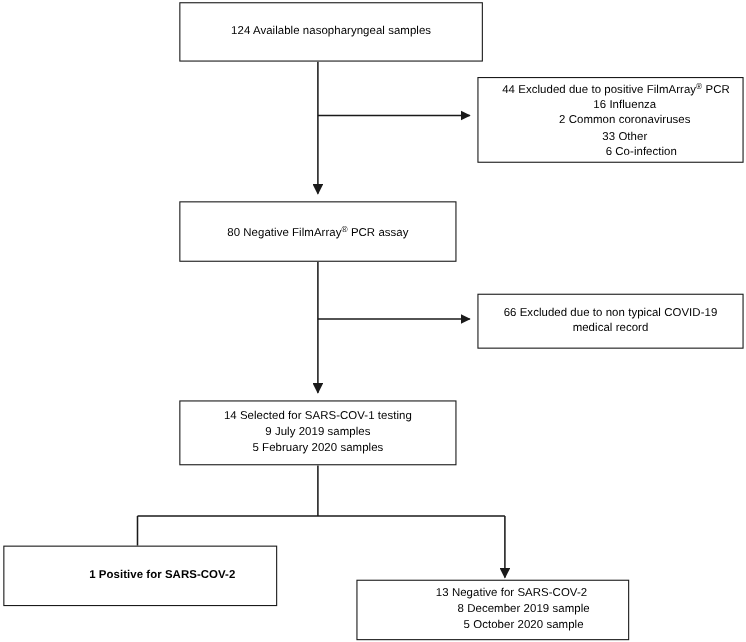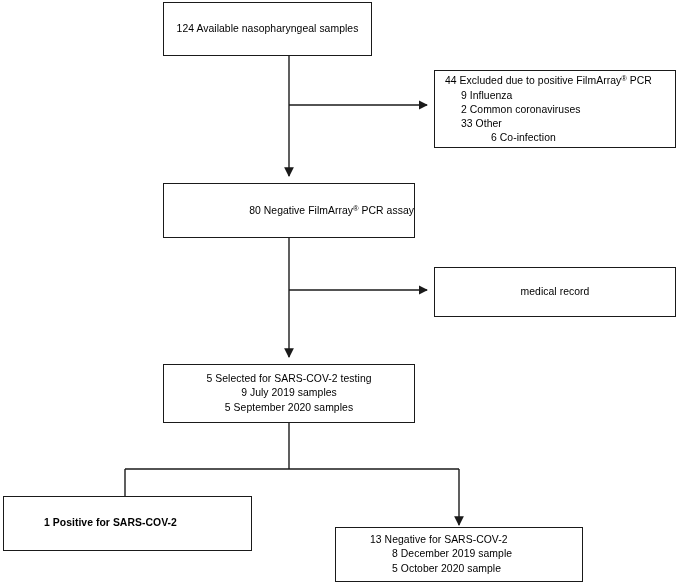--- a/index.html
+++ b/index.html
@@ -31,21 +31,21 @@
     letter-spacing: 0.05px;
   }
   .node .line {
     display: block;
     white-space: pre;
   }
   .center-block {
     align-items: center;
   }
   .left-block {
-    align-items: flex-start;
+    align-items: center;
   }
   .pad-l {
     padding-left: 10px;
   }
   .indent-1 { padding-left: 26px; }
   .indent-2 { padding-left: 56px; }
   .indent-3 { padding-left: 40px; }
   .indent-4 { padding-left: 34px; }
   .bold { font-weight: bold; }
   .reg-mark {
@@ -97,49 +97,50 @@
 
     <g>
       <path d="M 125 469 L 125 525" stroke="#1a1a1a" stroke-width="1.4" fill="none" marker-end="url(#arrow)"></path>
     </g>
 
     <g>
       <path d="M 459 469 L 459 525" stroke="#1a1a1a" stroke-width="1.4" fill="none" marker-end="url(#arrow)"></path>
     </g>
   </svg>
 
-  <div class="node center-block" style="left:163px; top:2px; width:209px; height:54px;">
+  <div class="node center-block" style="left:163px; top:2px; width:276px; height:54px;">
     <span class="line">124 Available nasopharyngeal samples</span>
   </div>
 
   <div class="node left-block" style="left:434px; top:70px; width:242px; height:78px;">
     <span class="line pad-l"><span>44 Excluded due to positive FilmArray</span><span class="reg-mark">®</span><span> PCR</span></span>
-    <span class="line indent-1">9 Influenza</span>
+    <span class="line indent-1">16 Influenza</span>
     <span class="line indent-1">2 Common coronaviruses</span>
     <span class="line indent-1">33 Other</span>
     <span class="line indent-2">6 Co-infection</span>
   </div>
 
-  <div class="node center-block" style="left:163px; top:183px; width:252px; height:55px;align-items:flex-end;">
+  <div class="node center-block" style="left:163px; top:183px; width:252px; height:55px;">
     <span class="line"><span>80 Negative FilmArray</span><span class="reg-mark">®</span><span> PCR assay</span></span>
   </div>
 
   <div class="node center-block" style="left:434px; top:267px; width:242px; height:50px;">
+    <span class="line">66 Excluded due to non typical COVID-19</span>
     <span class="line">medical record</span>
   </div>
 
   <div class="node center-block" style="left:163px; top:364px; width:252px; height:59px;">
-    <span class="line">5 Selected for SARS-COV-2 testing</span>
+    <span class="line">14 Selected for SARS-COV-1 testing</span>
     <span class="line">9 July 2019 samples</span>
-    <span class="line">5 September 2020 samples</span>
+    <span class="line">5 February 2020 samples</span>
   </div>
 
   <div class="node left-block" style="left:3px; top:496px; width:249px; height:55px;">
     <span class="line indent-3 bold">1 Positive for SARS-COV-2</span>
   </div>
 
-  <div class="node left-block" style="left:335px; top:527px; width:248px; height:55px;">
+  <div class="node left-block" style="left:324px; top:527px; width:248px; height:55px;">
     <span class="line indent-4">13 Negative for SARS-COV-2</span>
     <span class="line indent-2">8 December 2019 sample</span>
     <span class="line indent-2">5 October 2020 sample</span>
   </div>
 
 </div>
 
 </body></html>

